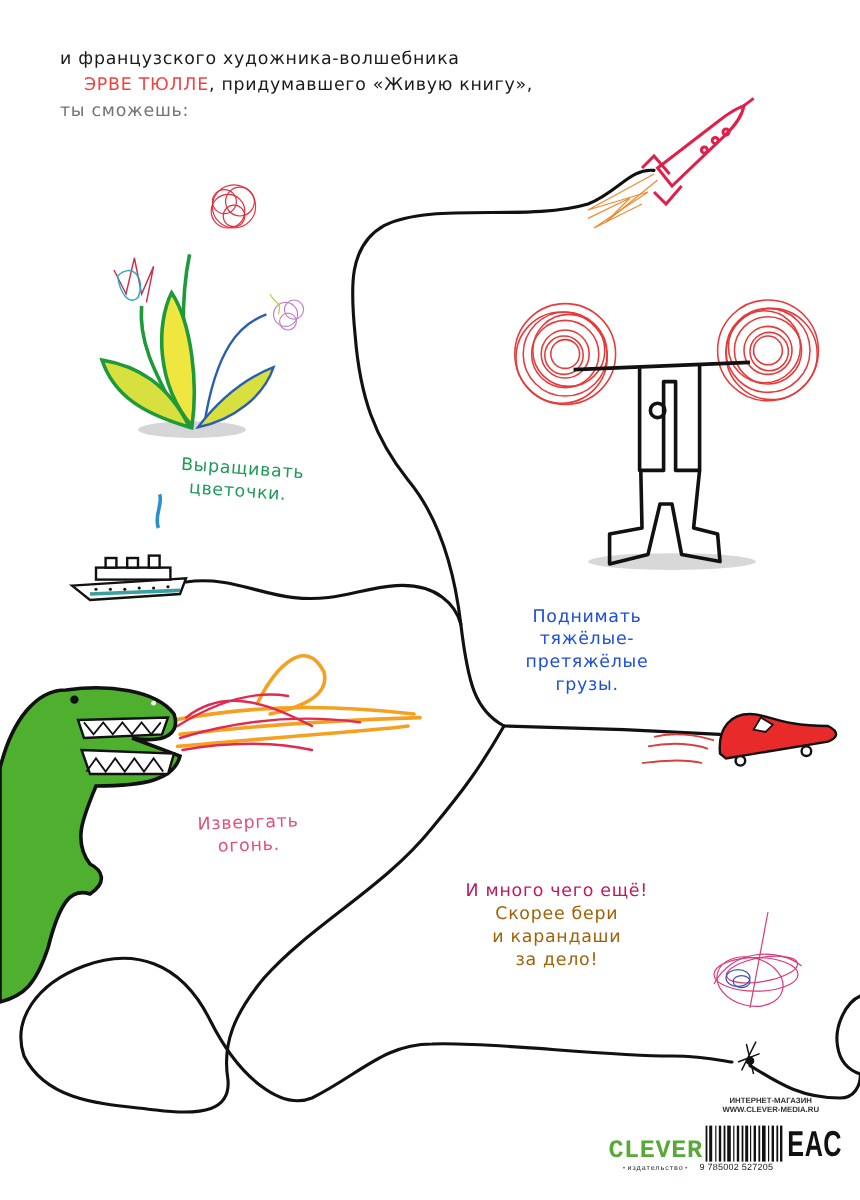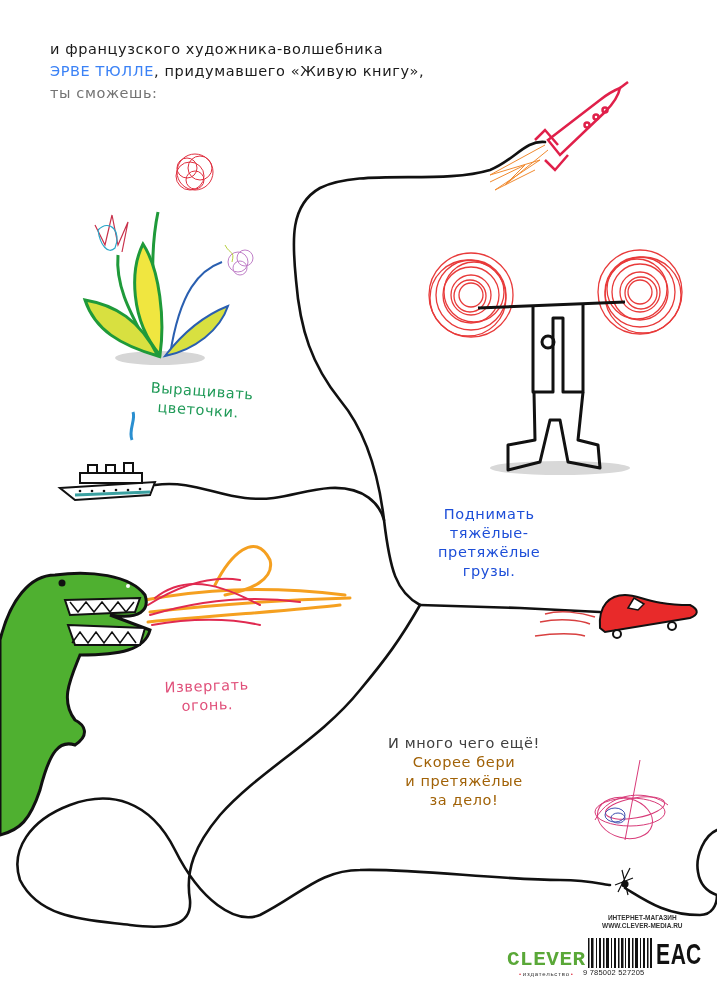--- a/index.html
+++ b/index.html
@@ -2,33 +2,33 @@
 <html><head>
 <meta charset="utf-8">
 <style>
   html, body { margin: 0; padding: 0; background: #ffffff; }
   body { width: 717px; height: 1000px; position: relative; overflow: hidden;
          font-family: "DejaVu Sans", sans-serif; }
   .intro { position: absolute; left: 50px; top: 38px; font-size: 14.5px; line-height: 22px;
            color: #1a1a1a; letter-spacing: 0.6px; }
   .intro .line { display: block; white-space: nowrap; }
   .c-blue { color: #2aa7c9; }
-  .c-orange { color: #3b82f6; }
+  .c-orange { color: #ef4444; margin-left: 20px; }
   .c-red { color: #737373; }
   .caption { position: absolute; font-size: 14.5px; line-height: 19px; text-align: center;
              letter-spacing: 0.6px; white-space: nowrap; }
   .cap-flowers { left: 150px; top: 382px; color: #1f9a57; transform: rotate(4deg); text-align:left; }
   .cap-flowers span { display:block; }
   .cap-weights { left: 438px; top: 505px; color: #1d4ed8; }
   .cap-weights span { display:block; }
   .cap-fire { left: 165px; top: 677px; color: #e0507a; transform: rotate(-2deg); }
   .cap-fire span { display:block; }
   .cap-more { left: 388px; top: 734px; }
   .cap-more span { display:block; }
-  .more-dark { color: #404040; }
+  .more-dark { color: #be185d; }
   .more-purple { color: #a16207; }
   svg.art { position: absolute; left: 0; top: 0; }
   .shop { position: absolute; left: 602px; top: 914px; font-size: 6.5px; font-weight: bold;
           color: #333; text-align: center; line-height: 8px; font-family: "Liberation Sans", sans-serif; }
   .shop span { display:block; }
   .clever { position: absolute; left: 507px; top: 949px; text-align: center; }
   .clever-logo { font-family: Liberation Mono, monospace; font-weight: 900; font-size: 21px;
                  color: #5aa838; letter-spacing: 0.5px; line-height: 21px; }
   .clever-sub { font-family: "Liberation Sans", sans-serif; font-size: 6px; color: #333;
                 letter-spacing: 0.8px; line-height: 8px; }
@@ -244,21 +244,21 @@
 </div>
 
 <div class="caption cap-fire">
   <span>Извергать</span>
   <span>огонь.</span>
 </div>
 
 <div class="caption cap-more">
   <span class="more-dark">И много чего ещё!</span>
   <span class="more-purple">Скорее бери</span>
-  <span class="more-purple">и претяжёлые</span>
+  <span class="more-purple">и карандаши</span>
   <span class="more-purple">за дело!</span>
 </div>
 
 <div class="shop">
   <span>ИНТЕРНЕТ-МАГАЗИН</span>
   <span>WWW.CLEVER-MEDIA.RU</span>
 </div>
 
 <div class="clever">
   <div class="clever-logo">CLEVER</div>

